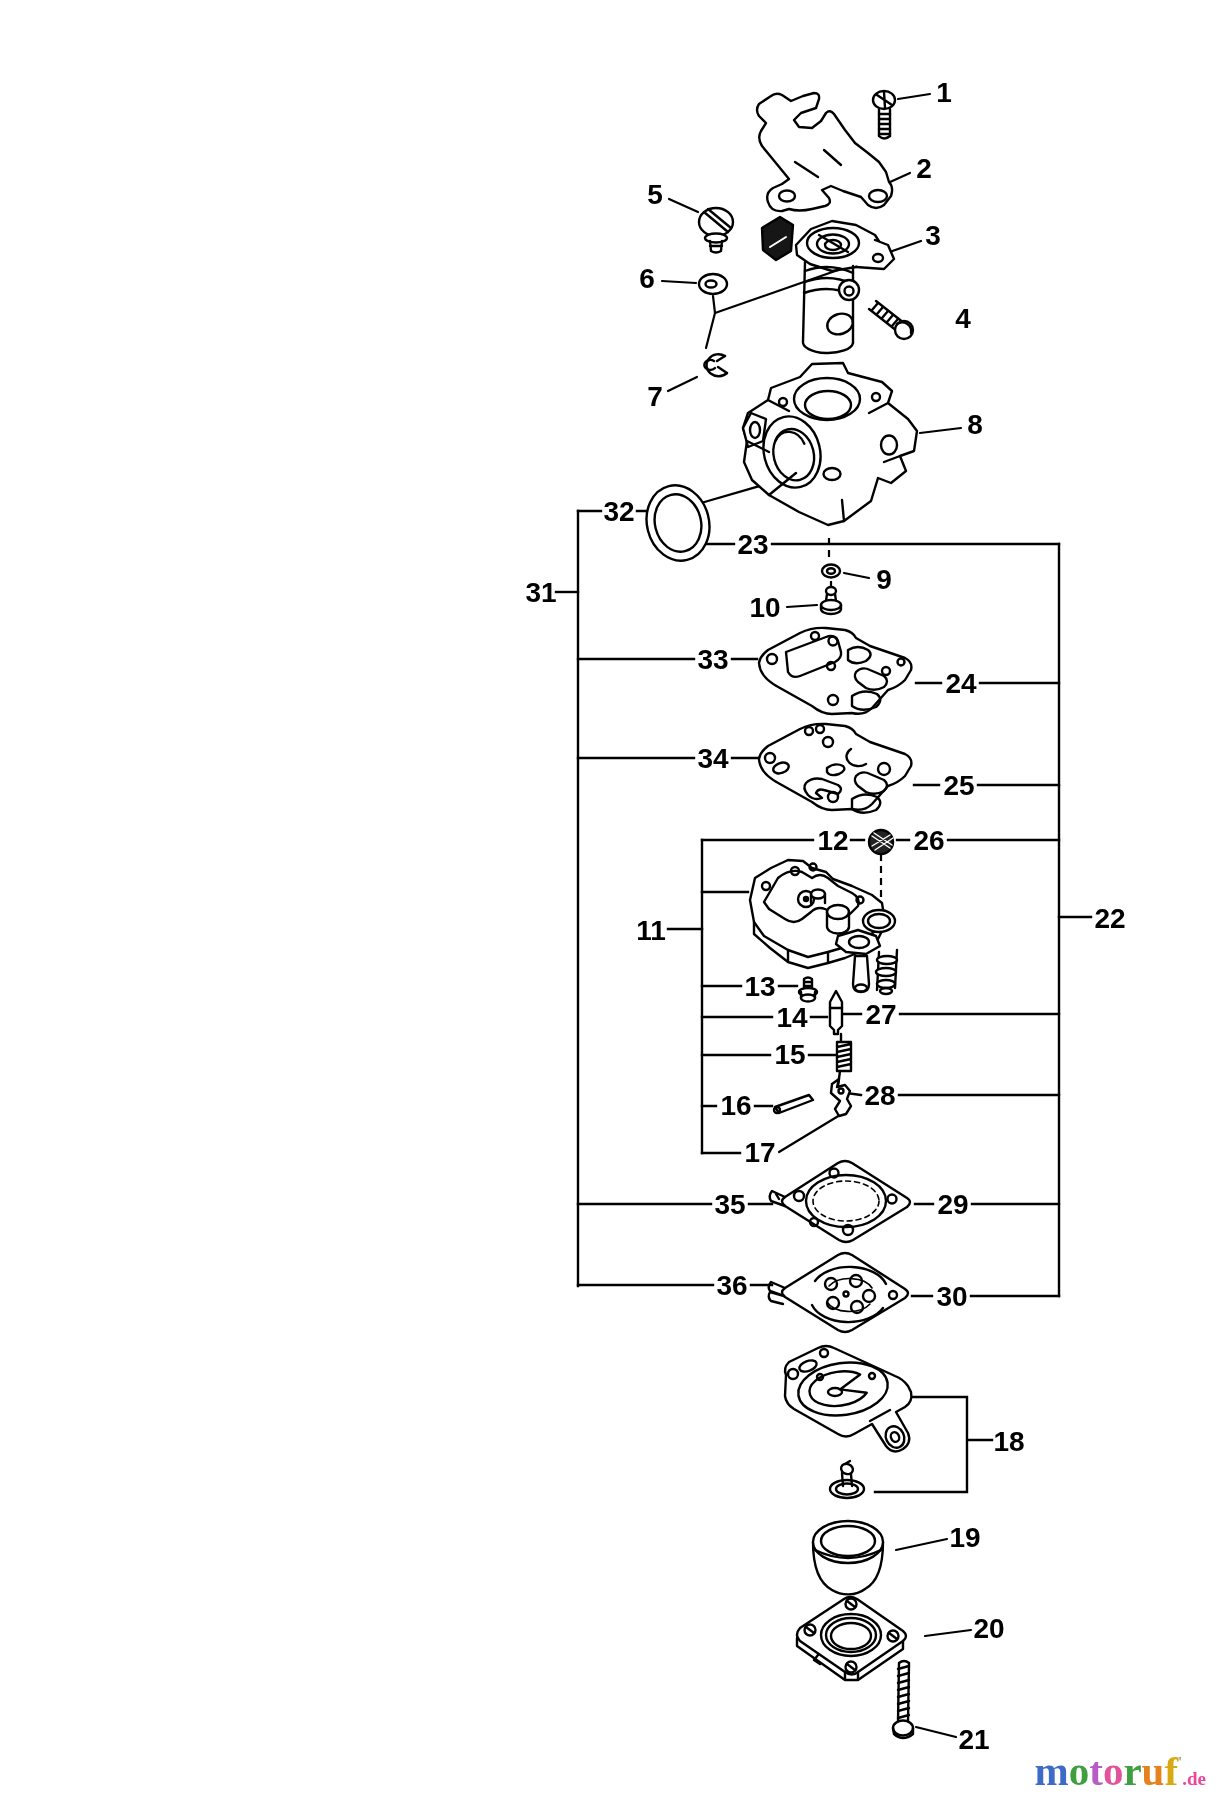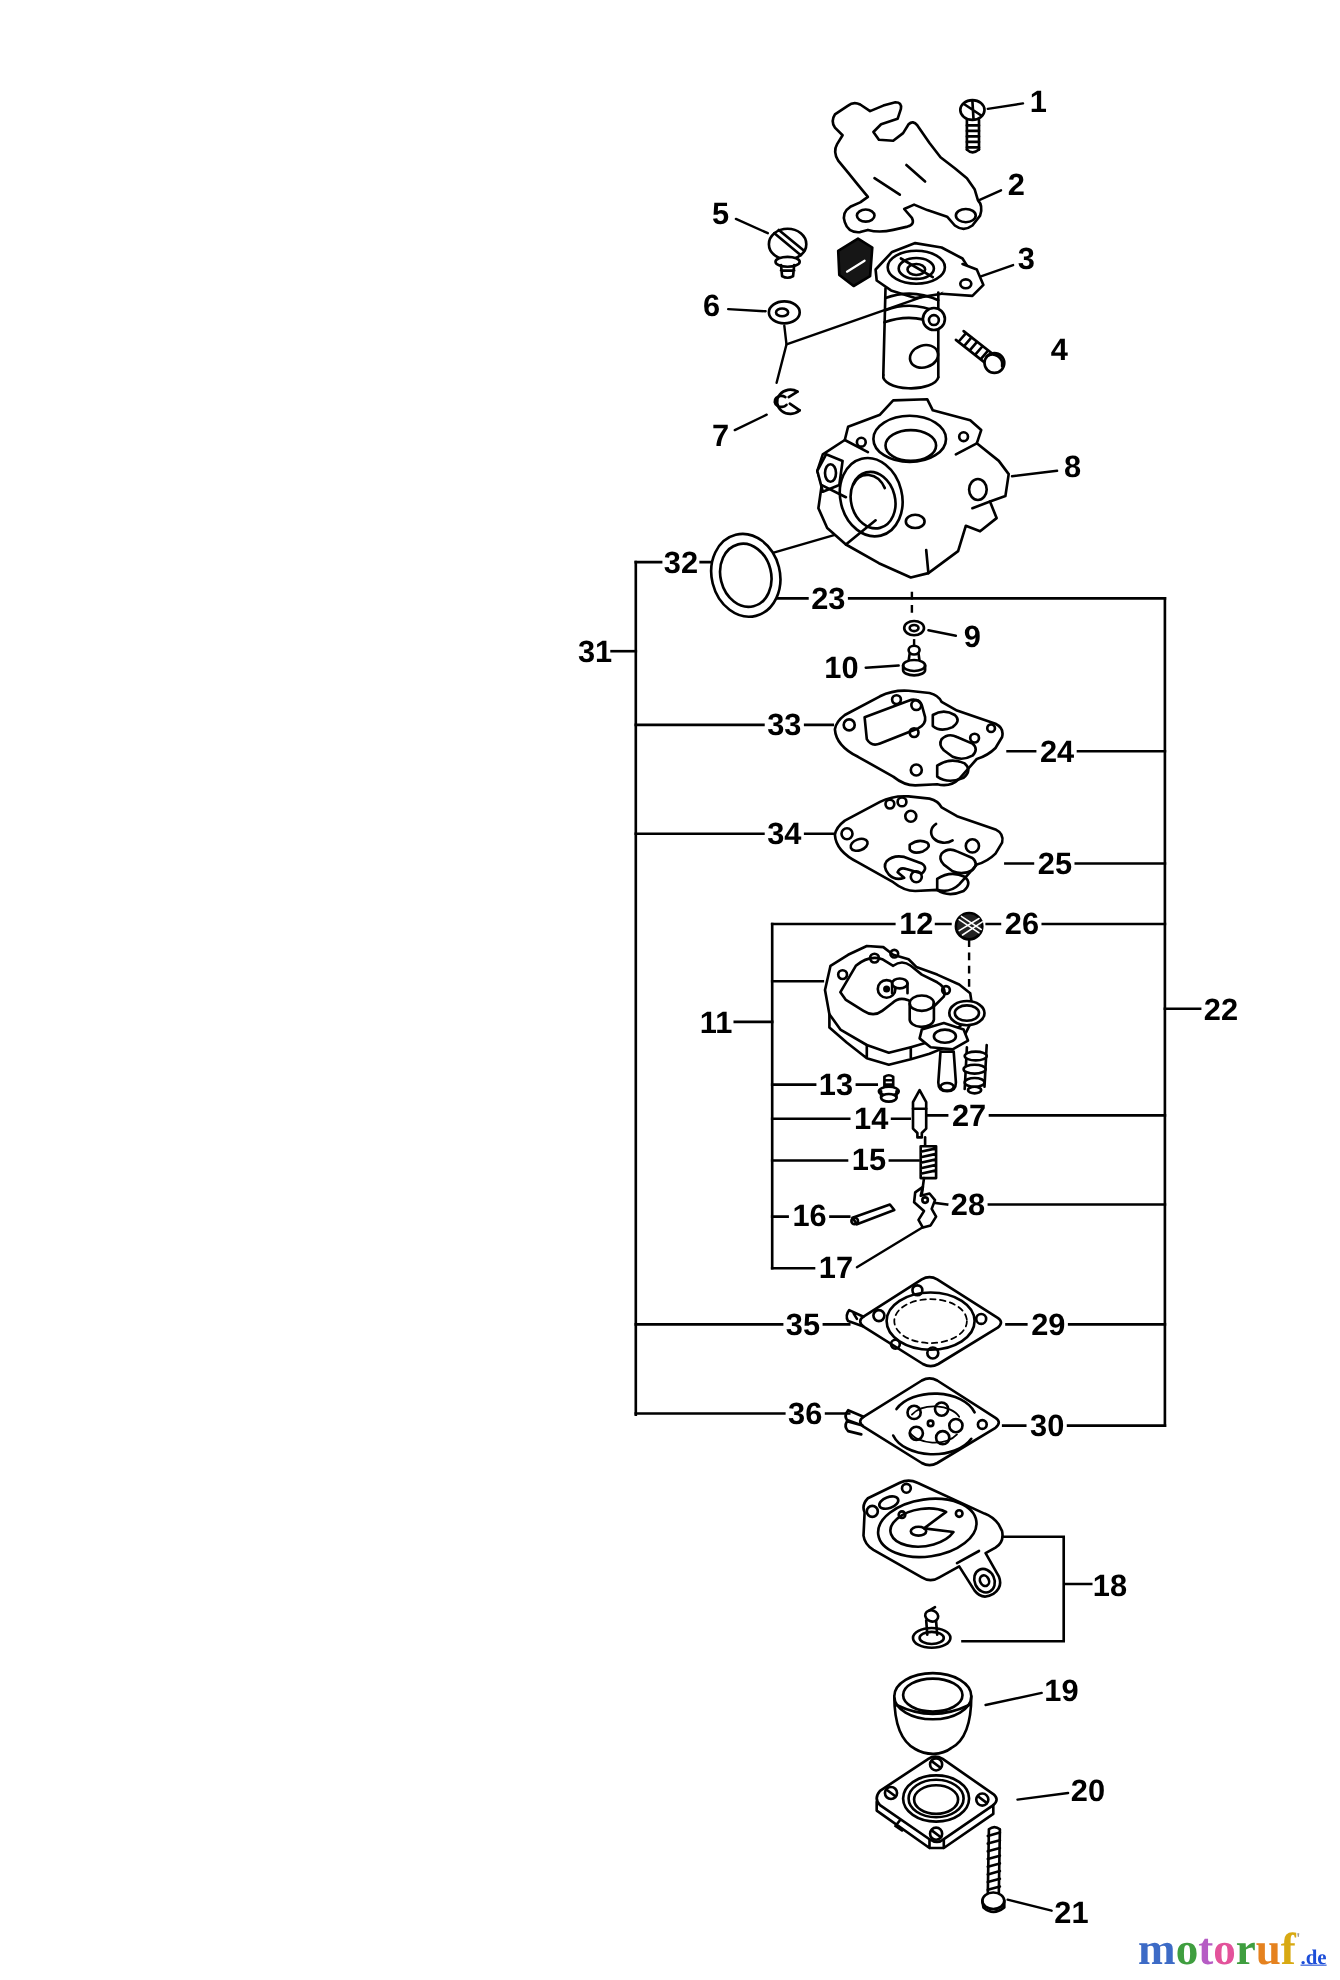--- a/index.html
+++ b/index.html
@@ -388,15 +388,15 @@
 
 <div class="watermark" id="watermark">
       <span class="wm-letter" style="color: rgb(61, 107, 198);">m</span>
       <span class="wm-letter" style="color: rgb(63, 158, 63);">o</span>
       <span class="wm-letter" style="color: rgb(182, 92, 196);">t</span>
       <span class="wm-letter" style="color: rgb(227, 83, 155);">o</span>
       <span class="wm-letter" style="color: rgb(63, 158, 63);">r</span>
       <span class="wm-letter" style="color: rgb(229, 130, 31);">u</span>
       <span class="wm-letter" style="color: rgb(216, 169, 18);">f</span>
       <span class="wm-tick" style="color: rgb(154, 154, 154);">'</span>
-      <span class="wm-suffix" style="color: #1d4ed8; text-decoration: underline;">.de</span>
+      <span class="wm-suffix" style="color: #ec4899;">.de</span>
     </div>
 </div>
 
 </body></html>

